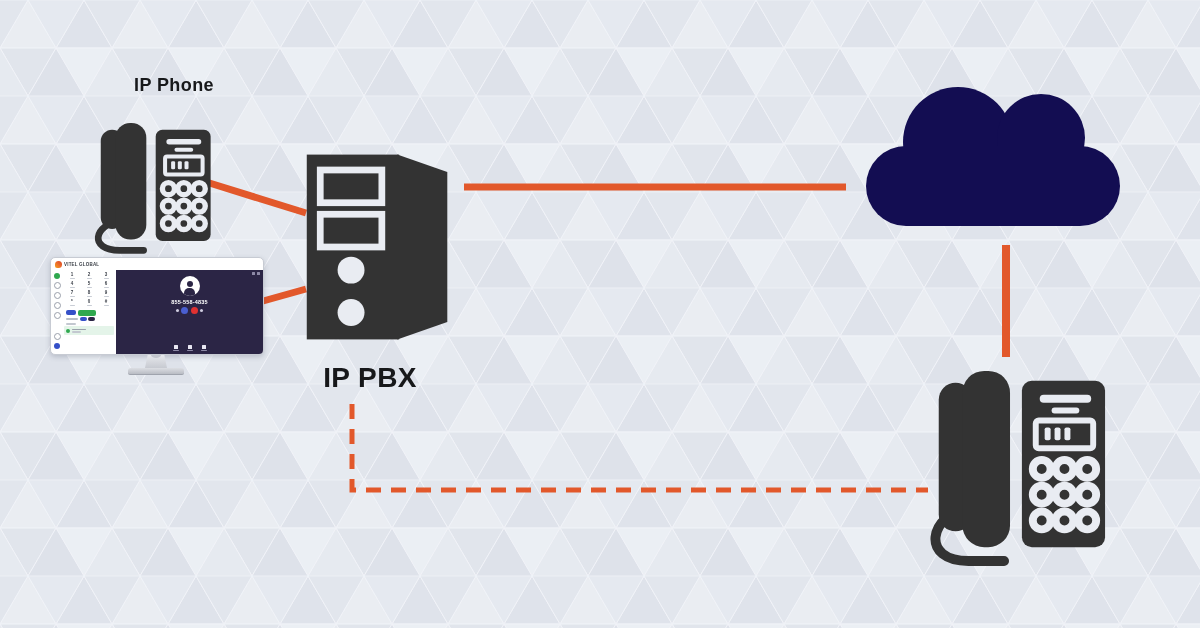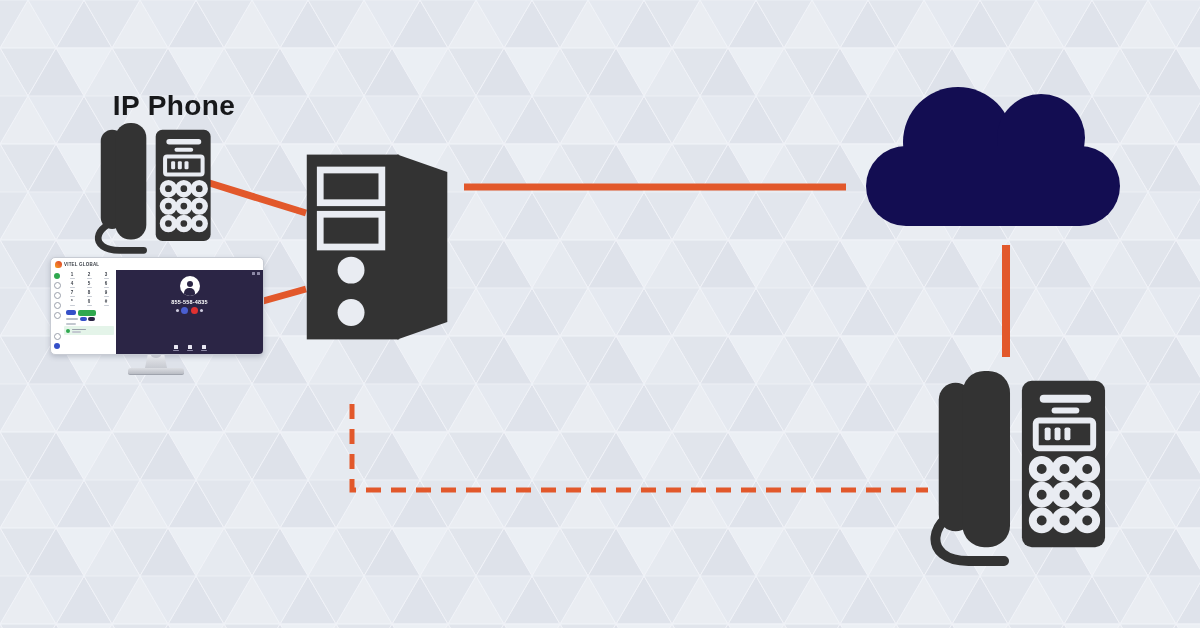--- a/index.html
+++ b/index.html
@@ -7,21 +7,21 @@
     position:relative;width:1200px;height:628px;overflow:hidden;
     background:#e3e6ec;
     font-family:"Liberation Sans", sans-serif;
   }
   .layer{position:absolute;left:0;top:0;width:1200px;height:628px;}
   
   .diagram-label{
     position:absolute;text-align:center;color:#17181a;font-weight:700;
     letter-spacing:.4px;line-height:1;
   }
-  .lbl-ip-phone{left:94px;top:92px;width:160px;font-size:28px;}
+  .lbl-ip-phone{left:94px;top:76px;width:160px;font-size:18px;}
   .lbl-ip-pbx{left:295px;top:364px;width:150px;font-size:28px;}
   .lbl-sip-trunk{left:537px;top:136px;width:210px;font-size:29px;letter-spacing:.6px;}
   
   .icon-abs{position:absolute;}
   
   .monitor{position:absolute;left:50px;top:257px;width:212px;}
   .screen{
     width:212px;height:96px;background:#ffffff;border:1px solid #c7cbd3;
     border-radius:5px;box-shadow:0 2px 5px rgba(70,80,100,.25);
     overflow:hidden;display:flex;flex-direction:column;
@@ -267,20 +267,21 @@
   </div>
 
   <svg class="icon-abs" style="left:301px;top:148px;" width="154" height="198" viewBox="0 0 160 200" aria-hidden="true">
     <polygon points="100,4 152,22 152,178 100,196" fill="#333333"></polygon>
     <rect x="6" y="4" width="96" height="192" fill="#333333"></rect>
     <rect x="20" y="20" width="64" height="34" fill="none" stroke="#e9ecf2" stroke-width="7"></rect>
     <rect x="20" y="66" width="64" height="34" fill="none" stroke="#e9ecf2" stroke-width="7"></rect>
     <circle cx="52" cy="124" r="14" fill="#e9ecf2"></circle>
     <circle cx="52" cy="168" r="14" fill="#e9ecf2"></circle>
   </svg>
+  <div class="diagram-label lbl-ip-pbx">IP PBX</div>
 
 
   <svg class="icon-abs" style="left:858px;top:70px;" width="270" height="162" viewBox="0 0 270 162" aria-hidden="true">
     <g fill="#130d52">
       <circle cx="100" cy="72" r="55"></circle>
       <circle cx="183" cy="68" r="44"></circle>
       <rect x="8" y="76" width="254" height="80" rx="40"></rect>
     </g>
   </svg>
 

